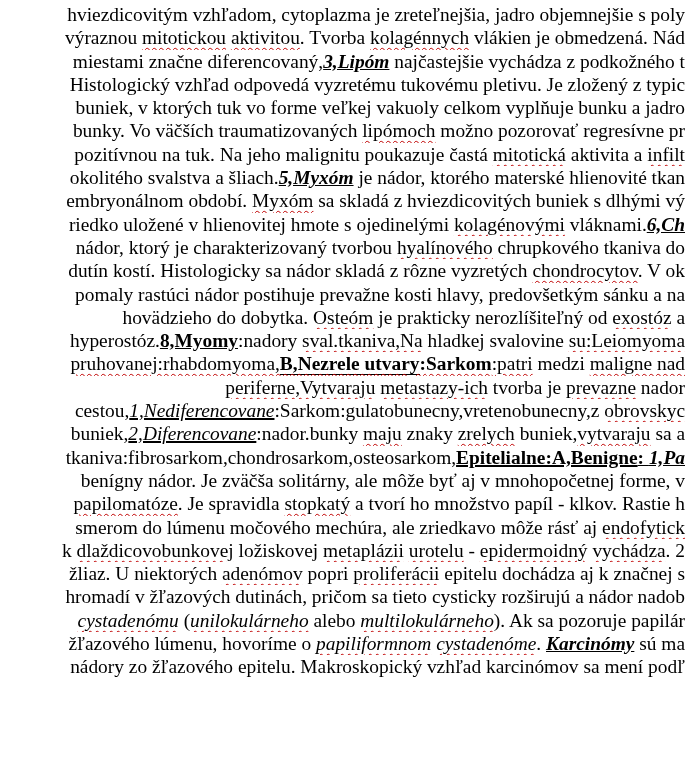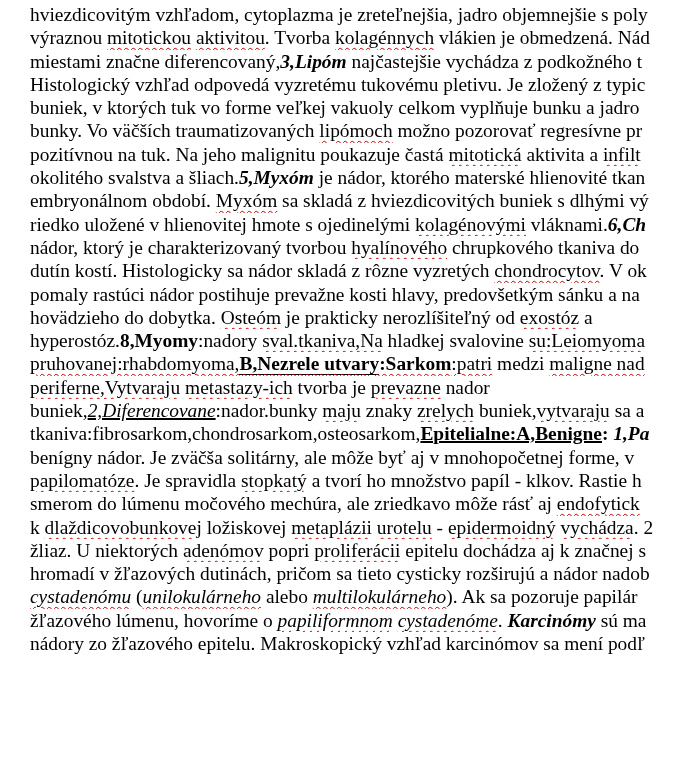--- a/index.html
+++ b/index.html
@@ -14,29 +14,30 @@
   }
   .doc-page {
     box-sizing: border-box;
     width: 685px;
     height: 778px;
     padding: 3px 8px 0 30px;
     font-family: "Liberation Serif", serif;
     font-size: 19.4px;
     color: var(--fg, #000000);
     cursor: text;
+    text-align: right;
   }
   .line {
     white-space: pre;
     overflow: hidden;
     width: 655px;
     line-height: 23.3px;
     height: 23.3px;
   }
-  .b  { font-weight: bold; }
+  .b  { font-weight: bold; text-decoration: underline; }
   .i  { font-style: italic; }
   .u  { text-decoration: underline; text-decoration-color: var(--fg, #000000); text-decoration-thickness: 1.5px; }
   .sq {
     text-decoration-line: underline;
     text-decoration-style: wavy;
     text-decoration-color: var(--squiggle, #c00000);
     text-decoration-thickness: 1px;
     text-underline-offset: 3px;
   }
   .u.sq {
@@ -60,20 +61,21 @@
     <div class="line"><span>okolitého svalstva a šliach.</span><span class="b i">5,Myxóm</span><span> je nádor, ktorého materské hlienovité tkan</span></div>
     <div class="line"><span>embryonálnom období. </span><span class="sq">Myxóm</span><span> sa skladá z hviezdicovitých buniek s dlhými vý</span></div>
     <div class="line"><span>riedko uložené v hlienovitej hmote s ojedinelými </span><span class="sq">kolagénovými</span><span> vláknami.</span><span class="b i">6,Ch</span></div>
     <div class="line"><span>nádor, ktorý je charakterizovaný tvorbou </span><span class="sq">hyalínového</span><span> chrupkového tkaniva do</span></div>
     <div class="line"><span>dutín kostí. Histologicky sa nádor skladá z rôzne vyzretých </span><span class="sq">chondrocytov</span><span>. V ok</span></div>
     <div class="line"><span>pomaly rastúci nádor postihuje prevažne kosti hlavy, predovšetkým sánku a na</span></div>
     <div class="line"><span>hovädzieho do dobytka. </span><span class="sq">Osteóm</span><span> je prakticky nerozlíšiteľný od </span><span class="sq">exostóz</span><span> a</span></div>
     <div class="line"><span>hyperostóz.</span><span class="b">8,Myomy</span><span>:nadory </span><span class="sq">sval.tkaniva,Na</span><span> hladkej svalovine </span><span class="sq">su:Leiomyoma</span></div>
     <div class="line"><span class="sq">pruhovanej:rhabdomyoma,</span><span class="b u sq">B,Nezrele utvary</span><span class="b sq">:</span><span class="b sq">Sarkom</span><span class="sq">:patri</span><span> medzi </span><span class="sq">maligne nad</span></div>
     <div class="line"><span class="sq">periferne,Vytvaraju</span><span> </span><span class="sq">metastazy-ich</span><span> tvorba je </span><span class="sq">prevazne</span><span> nador</span></div>
+    <div class="line"><span>cestou,</span><span class="i u">1,Nediferencovane</span><span>:Sarkom:gulatobunecny,vretenobunecny,z </span><span class="sq">obrovskyc</span></div>
     <div class="line"><span>buniek,</span><span class="i u">2,Diferencovane</span><span>:nador.bunky </span><span class="sq">maju</span><span> znaky </span><span class="sq">zrelych</span><span> buniek,</span><span class="sq">vytvaraju</span><span> sa a</span></div>
     <div class="line"><span>tkaniva:fibrosarkom,chondrosarkom,osteosarkom,</span><span class="b u">Epitelialne:A,Benigne</span><span class="b">: </span><span class="b i">1,Pa</span></div>
     <div class="line"><span>benígny nádor. Je zväčša solitárny, ale môže byť aj v mnohopočetnej forme, v</span></div>
     <div class="line"><span class="sq">papilomatóze</span><span>. Je spravidla </span><span class="sq">stopkatý</span><span> a tvorí ho množstvo papíl - klkov. Rastie h</span></div>
     <div class="line"><span>smerom do lúmenu močového mechúra, ale zriedkavo môže rásť aj </span><span class="sq">endofytick</span></div>
     <div class="line"><span>k </span><span class="sq">dlaždicovobunkovej</span><span> ložiskovej </span><span class="sq">metaplázii</span><span> </span><span class="sq">urotelu</span><span> - </span><span class="sq">epidermoidný</span><span> </span><span class="sq">vychádza</span><span>. 2</span></div>
     <div class="line"><span>žliaz. U niektorých </span><span class="sq">adenómov</span><span> popri </span><span class="sq">proliferácii</span><span> epitelu dochádza aj k značnej s</span></div>
     <div class="line"><span>hromadí v žľazových dutinách, pričom sa tieto cysticky rozširujú a nádor nadob</span></div>
     <div class="line"><span class="i sq">cystadenómu</span><span> (</span><span class="i sq">unilokulárneho</span><span> alebo </span><span class="i sq">multilokulárneho</span><span>). Ak sa pozoruje papilár</span></div>
     <div class="line"><span>žľazového lúmenu, hovoríme o </span><span class="i sq">papiliformnom</span><span class="i"> </span><span class="i sq">cystadenóme</span><span>. </span><span class="b i">Karcinómy</span><span> sú ma</span></div>

